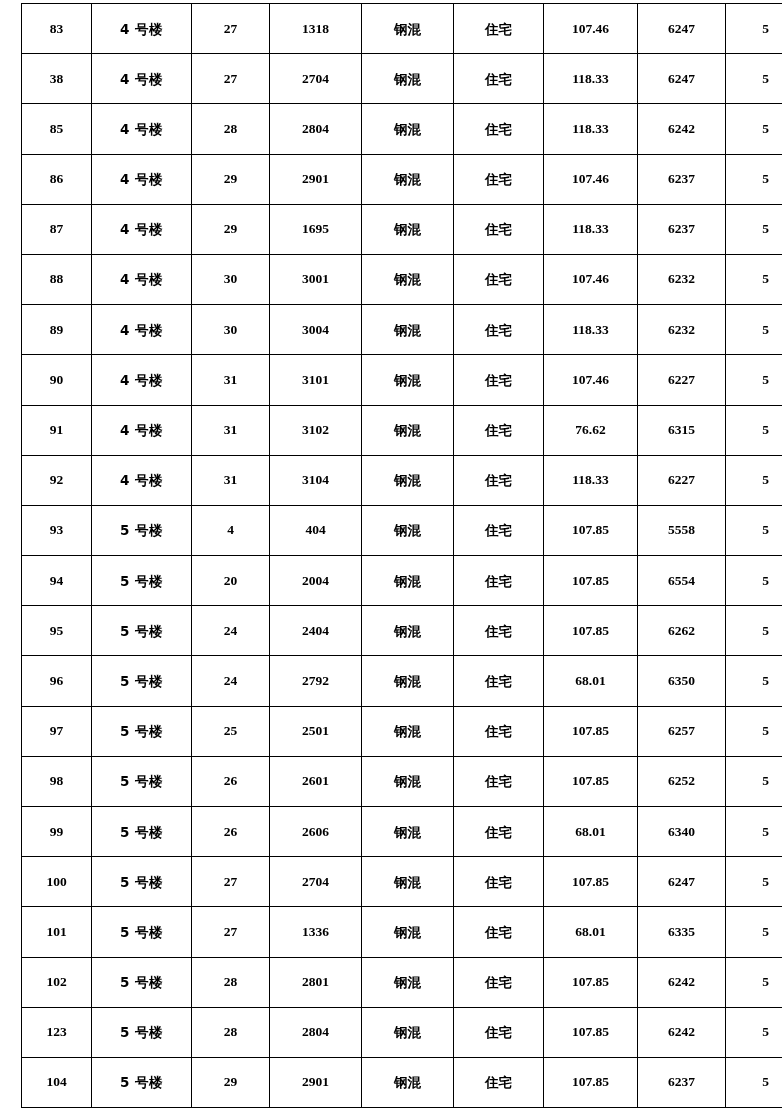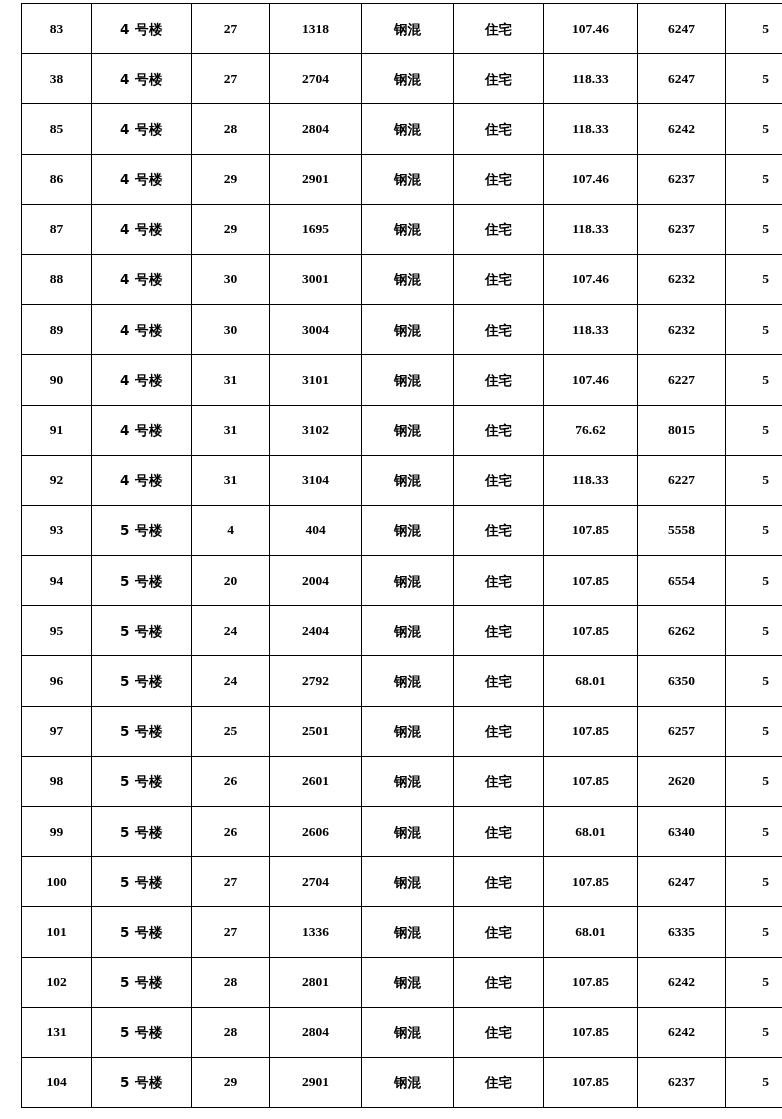--- a/index.html
+++ b/index.html
@@ -164,21 +164,21 @@
           <td>5</td>
         </tr>
         <tr>
           <td>91</td>
           <td class="cn building">4 号楼</td>
           <td>31</td>
           <td>3102</td>
           <td class="cn">钢混</td>
           <td class="cn">住宅</td>
           <td>76.62</td>
-          <td>8015</td>
+          <td>6315</td>
           <td>5</td>
         </tr>
         <tr>
           <td>92</td>
           <td class="cn building">4 号楼</td>
           <td>31</td>
           <td>3104</td>
           <td class="cn">钢混</td>
           <td class="cn">住宅</td>
           <td>118.33</td>
@@ -241,21 +241,21 @@
           <td>5</td>
         </tr>
         <tr>
           <td>98</td>
           <td class="cn building">5 号楼</td>
           <td>26</td>
           <td>2601</td>
           <td class="cn">钢混</td>
           <td class="cn">住宅</td>
           <td>107.85</td>
-          <td>2620</td>
+          <td>6252</td>
           <td>5</td>
         </tr>
         <tr>
           <td>99</td>
           <td class="cn building">5 号楼</td>
           <td>26</td>
           <td>2606</td>
           <td class="cn">钢混</td>
           <td class="cn">住宅</td>
           <td>68.01</td>
@@ -289,21 +289,21 @@
           <td class="cn building">5 号楼</td>
           <td>28</td>
           <td>2801</td>
           <td class="cn">钢混</td>
           <td class="cn">住宅</td>
           <td>107.85</td>
           <td>6242</td>
           <td>5</td>
         </tr>
         <tr>
-          <td>131</td>
+          <td>123</td>
           <td class="cn building">5 号楼</td>
           <td>28</td>
           <td>2804</td>
           <td class="cn">钢混</td>
           <td class="cn">住宅</td>
           <td>107.85</td>
           <td>6242</td>
           <td>5</td>
         </tr>
         <tr>

